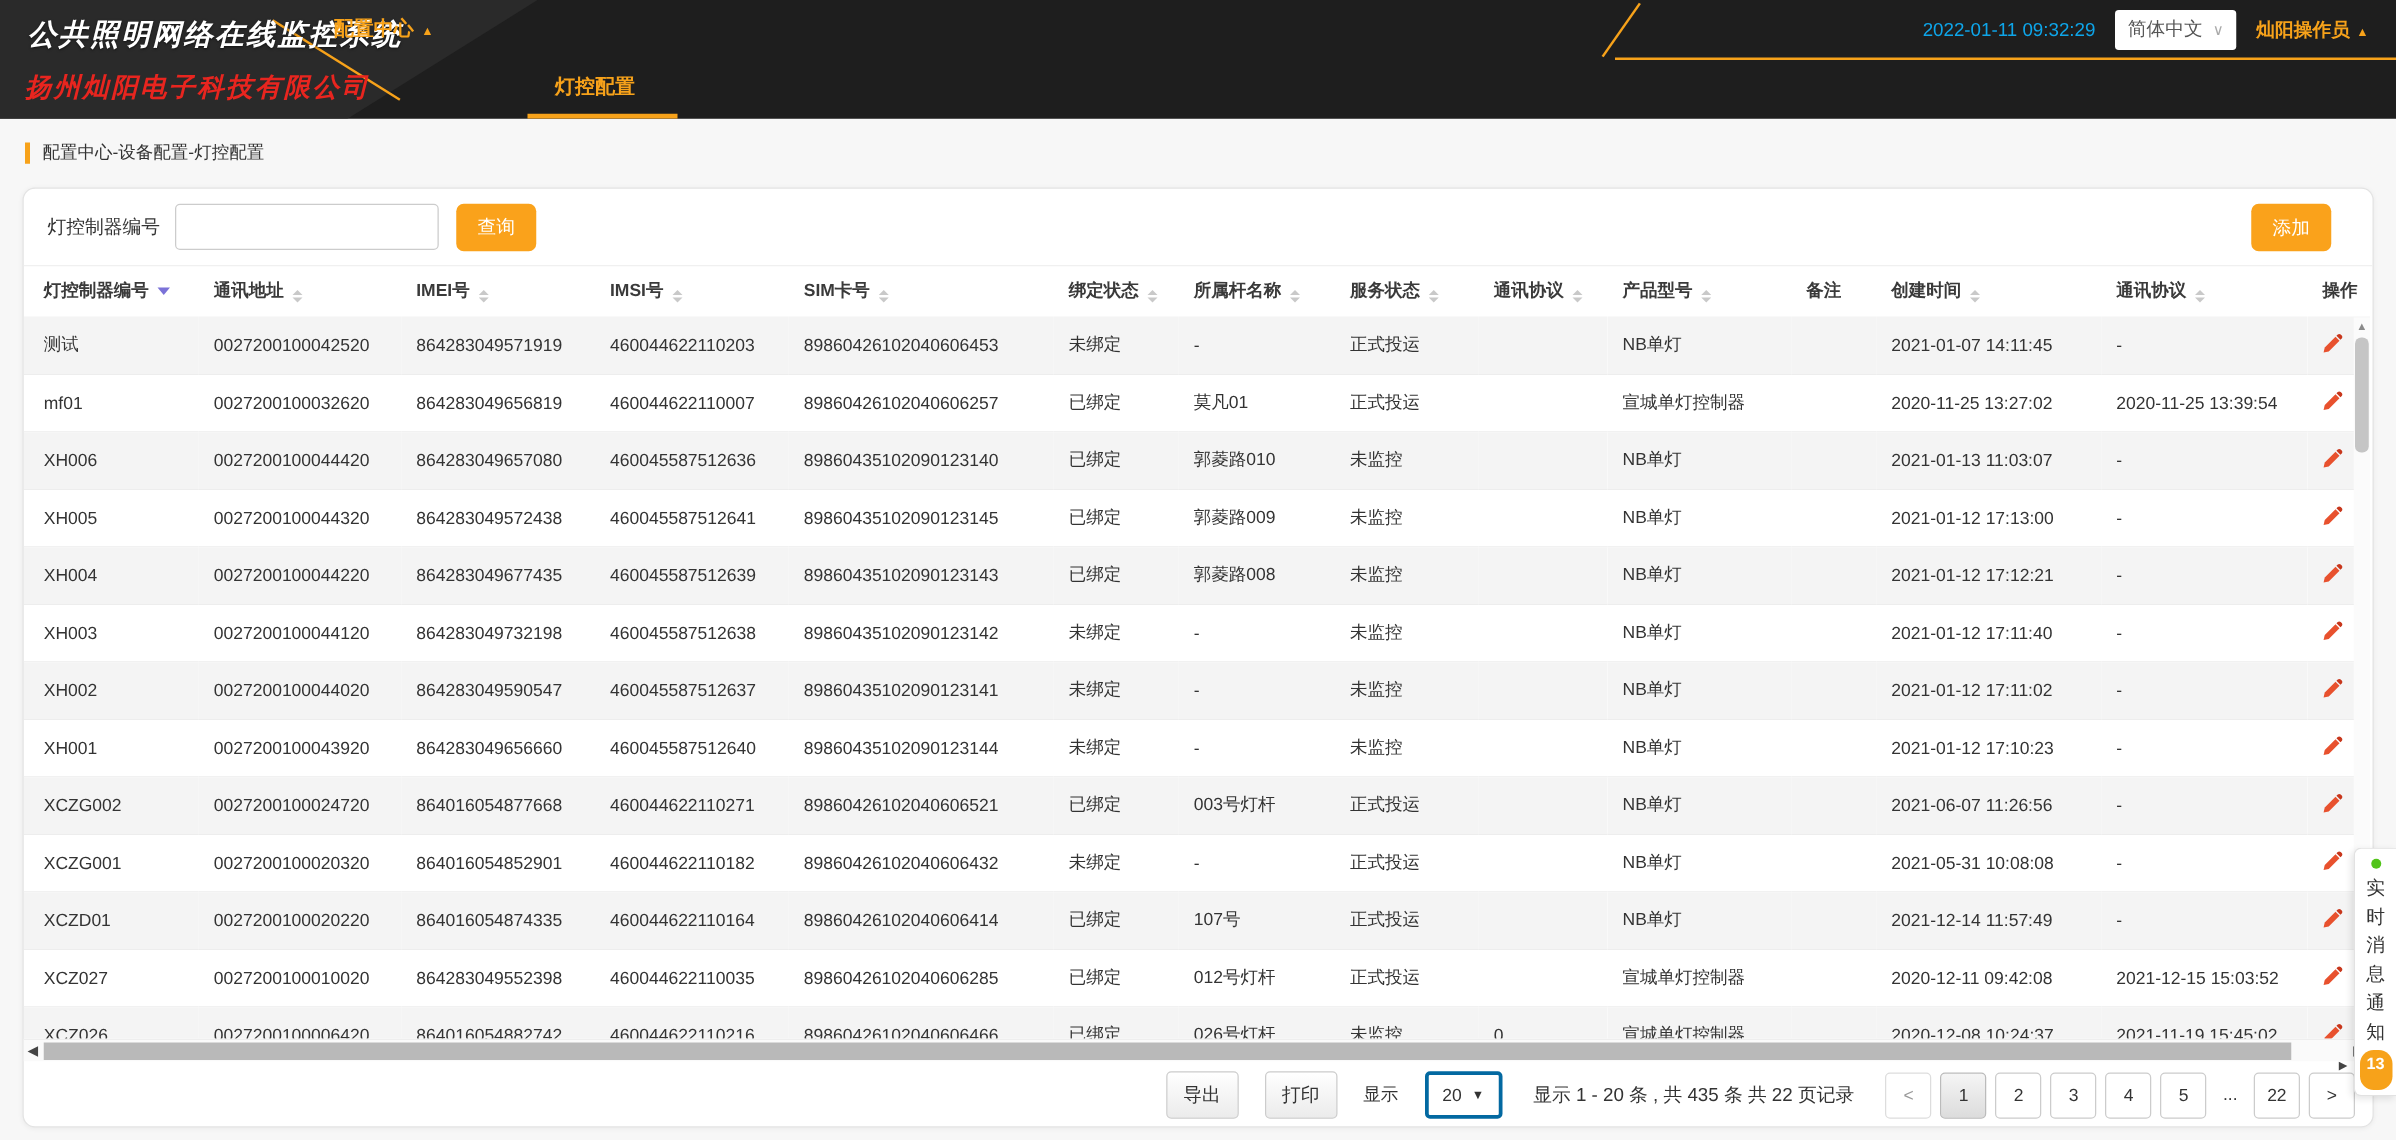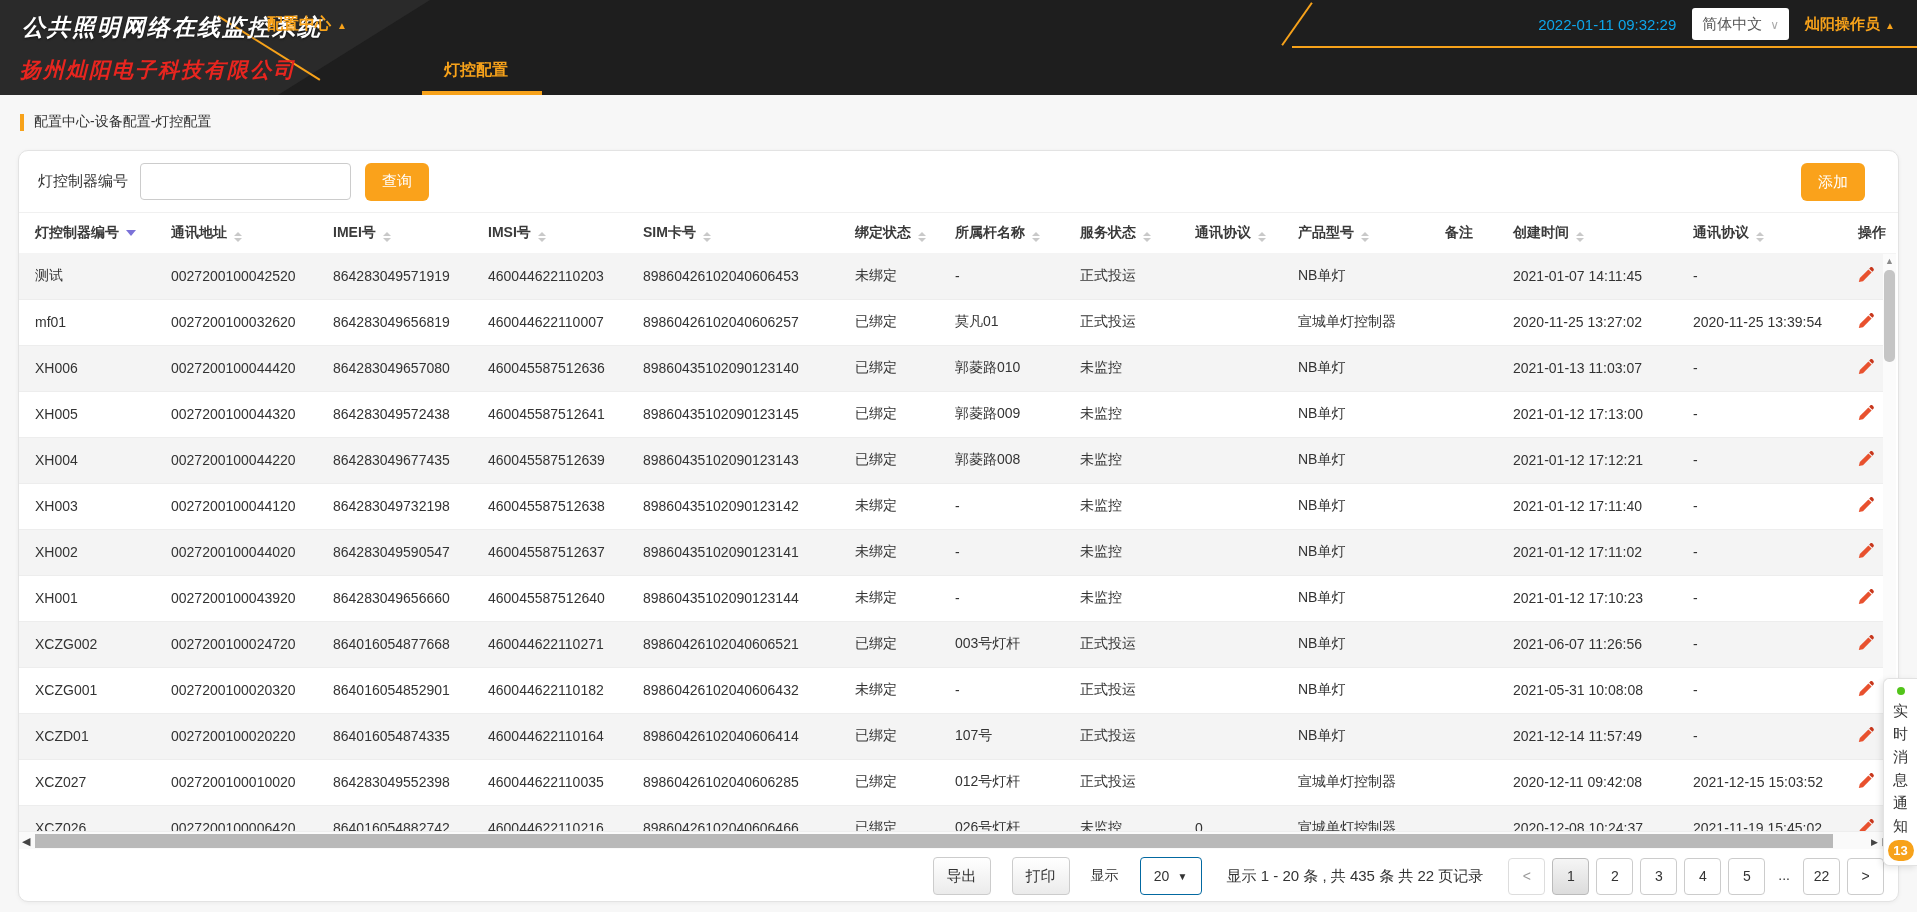--- a/index.html
+++ b/index.html
@@ -82,40 +82,40 @@
   .vscroll .arr { position:absolute; left:0; width:13px; text-align:center; font-size:9px; color:#8a8a8a; cursor:pointer; }
   .vscroll .up { top:2px; } .vscroll .down { bottom:2px; }
   .vscroll .thumb { position:absolute; left:1px; top:16px; width:11px; height:92px; background:#c5c5c5; border-radius:5px; }
 
   
   .foot-row { display:flex; align-items:center; justify-content:flex-end; gap:21px; height:54px; padding-right:14px; }
   .btn-gray { background:linear-gradient(#ffffff,#ebebeb); border:1px solid #ccc; border-radius:4px;
     height:38px; padding:0 13px; font-size:15px; color:#333; cursor:pointer;
     font-family:"Liberation Sans","DejaVu Sans",sans-serif; }
   .show-label { font-size:14px; color:#333; }
-  .size-select { width:62px; height:38px; border:1px solid #0369a1; border-radius:4px; display:flex;
+  .size-select { width:62px; height:38px; border:3px solid #0369a1; border-radius:4px; display:flex;
     align-items:center; justify-content:center; gap:8px; font-size:14px; color:#333; cursor:pointer; background:#fff; }
   .size-select .chev { font-size:10px; color:#333; }
   .summary { font-size:15px; color:#333; margin:0 4px; }
   .pagination { display:flex; align-items:center; gap:7px; }
   .page-btn { min-width:37px; height:37px; line-height:35px; text-align:center; border:1px solid #ccc;
     border-radius:4px; font-size:14px; color:#333; background:#fff; cursor:pointer; padding:0 6px; }
   .page-btn.active { background:linear-gradient(#f5f5f5,#dcdcdc); border-color:#bbb; }
   .page-btn.disabled { color:#999; border-color:#ddd; }
   .page-btn.ellipsis { border:none; background:none; cursor:default; min-width:20px; }
 
   
   .notify { position:absolute; right:0; top:678px; width:34px; min-height:182px; background:#fff;
     border:1px solid #e2e2e2; border-right:none; border-radius:6px 0 0 6px;
     box-shadow:-2px 2px 6px rgba(0,0,0,.10); display:flex; flex-direction:column; align-items:center;
     padding-top:8px; z-index:20; }
   .notify-dot { width:8px; height:8px; border-radius:50%; background:#52c41a; margin-bottom:4px; }
   .notify-text { display:flex; flex-direction:column; align-items:center; }
   .notify-text span { font-size:15px; color:#333; line-height:23px; }
-  .notify-badge { min-width:26px; height:21px; line-height:21px; border-radius:11px; background:#f7a21a;
+  .notify-badge { min-width:26px; height:32px; line-height:21px; border-radius:11px; background:#f7a21a;
     color:#fff; font-size:13px; font-weight:bold; text-align:center; margin:3px 0 4px; padding:0 4px; }
   .notify-collapse { position:absolute; left:-13px; bottom:18px; font-size:9px; color:#444; cursor:pointer; }
 </style>
 </head>
 <body>
 
 <div class="topbar">
   <div class="logo-block"></div>
   <div class="logo-edge"></div>
   <div class="top-rule"></div>

